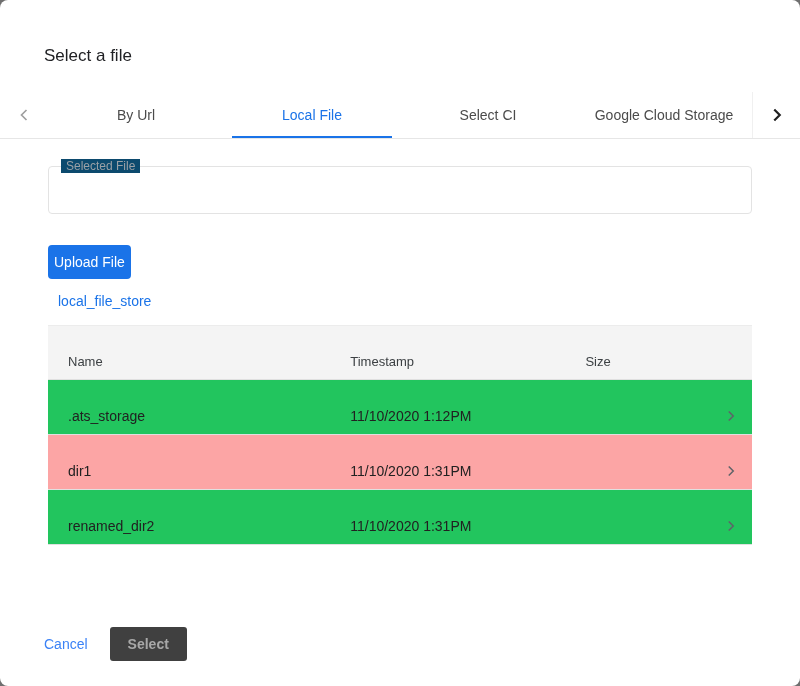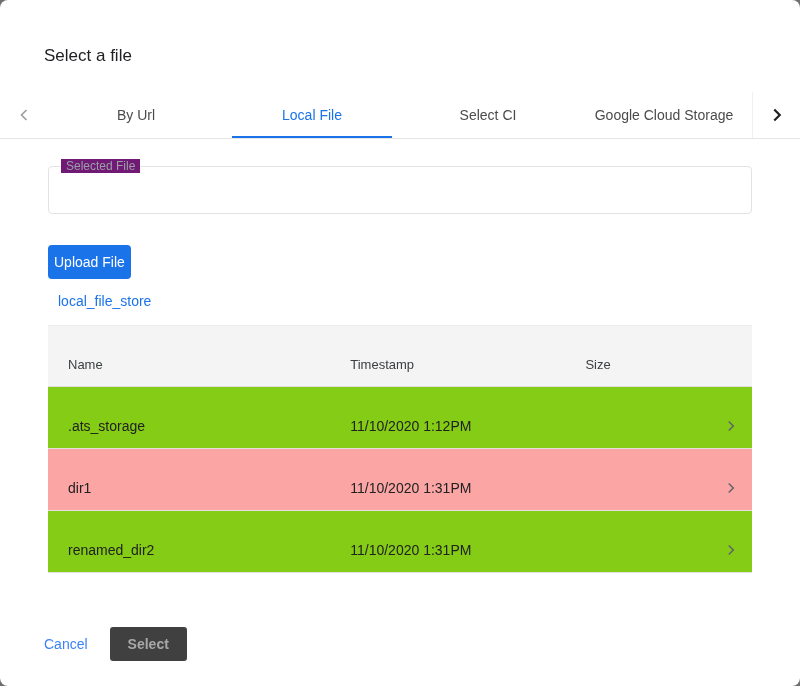--- a/index.html
+++ b/index.html
@@ -57,21 +57,21 @@
   
   .content { padding: 27px 48px 0 48px; flex: 1 1 auto; }
   .field {
     position: relative;
     height: 48px;
     border: 1px solid #e3e3e3;
     border-radius: 4px;
   }
   .field-label {
     position: absolute; top: -8px; left: 12px;
-    background: #701a75;
+    background: #0c4a6e;
     padding: 0 5px;
     font-size: 12px; color: #9aa0a6;
   }
   .field input {
     width: 100%; height: 100%;
     border: none; outline: none; background: transparent;
     padding: 0 14px; font-size: 14px; color: #202124;
     font-family: "Liberation Sans", sans-serif;
   }
   .upload-btn {
@@ -87,30 +87,30 @@
   .store-link {
     display: inline-block;
     margin: 14px 0 0 10px;
     color: #1a73e8; font-size: 14px;
     text-decoration: none; cursor: pointer;
   }
   
   .table { margin-top: 15px; }
   .trow, .thead {
     display: flex; align-items: center;
-    height: 62px;
+    height: 55px;
     padding: 17px 12px 0 20px;
     border-bottom: 1px solid #e0e0e0;
   }
   .thead {
     background: #f4f4f4;
     border-top: 1px solid #ececec;
     color: #3c4043; font-size: 13px;
   }
-  .trow { background: #84cc16; font-size: 14px; color: #212121; cursor: pointer; }
+  .trow { background: #22c55e; font-size: 14px; color: #212121; cursor: pointer; }
   .trow.selected { background: #fca5a5; }
   .col-name { flex: 0 0 42%; }
   .col-ts   { flex: 0 0 35%; }
   .col-size { flex: 1 1 auto; }
   .chev {
     flex: 0 0 28px;
     display: flex; justify-content: flex-end; align-items: center;
     color: #5f6368;
   }
   

